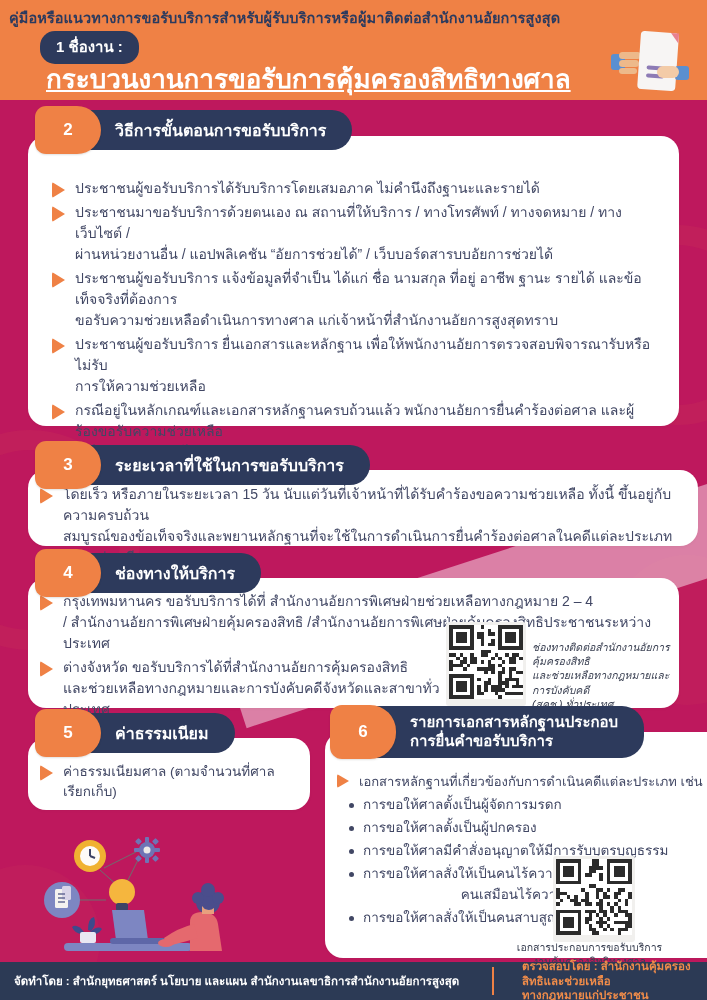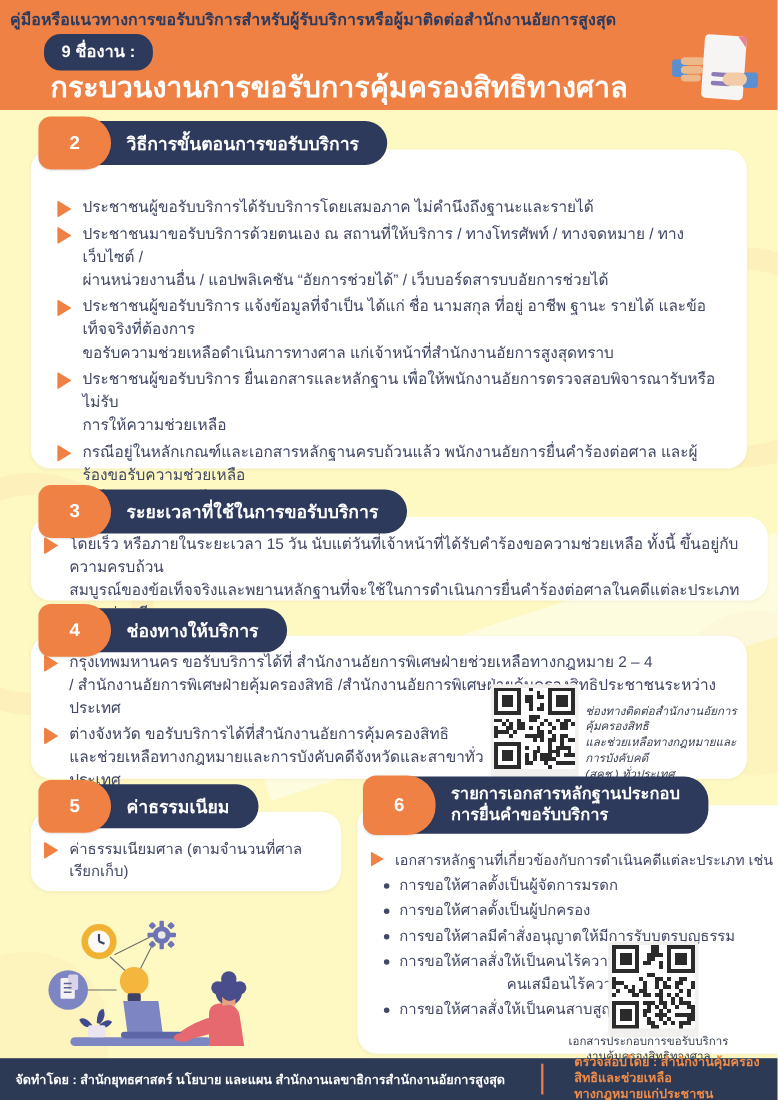--- a/index.html
+++ b/index.html
@@ -1,34 +1,34 @@
 <!DOCTYPE html>
 <html><head>
 <meta charset="utf-8">
 <style>
   html,body{margin:0;padding:0;}
   .page{
     position:relative; width:707px; height:1000px; overflow:hidden;
-    background:#fef9c3;
+    background:#be185d;
     font-family:"Liberation Sans","DejaVu Sans",sans-serif;
     color:#3F4458;
   }
   
   .wm{position:absolute; border-radius:50%; pointer-events:none;}
   .wm.ring{border:20px solid rgba(239,129,69,0.07); background:transparent;}
   .wm.fill{background:rgba(239,129,69,0.05);}
   .wm-band{position:absolute; background:rgba(255,255,255,0.45); transform:rotate(-18deg); pointer-events:none;}
 
   
   .header{position:absolute; left:0; top:0; width:707px; height:100px; background:#EF8145;}
   .header-topline{position:absolute; left:9px; top:6px; width:640px;
     font-size:14.5px; font-weight:bold; color:#2B3A5E; letter-spacing:0.1px;}
   .header-badge{position:absolute; left:40px; top:31px; background:#2D3A5C; color:#fff;
     border-radius:15px; padding:4px 16px 5px 16px; font-size:15px; font-weight:bold;}
-  .header-title{position:absolute; left:46px; top:58px; font-size:26px; font-weight:bold; color:#FFFFFF;}
+  .header-title{position:absolute; left:46px; top:58px; font-size:26px; font-weight:bold; color:#FFFFFF;text-decoration:underline;}
   .header-icon{position:absolute; right:16px; top:26px;}
 
   
   .sec-header{position:absolute; display:flex; align-items:center;}
   .num-badge{position:relative; z-index:2; width:66px; height:48px; background:#EF8145;
     border-radius:12px 26px 26px 12px; display:flex; align-items:center; justify-content:center;
     color:#fff; font-size:17px; font-weight:bold; box-shadow:0 1px 2px rgba(0,0,0,0.12);}
   .pill{margin-left:-38px; background:#2D3A5C; height:40px; border-radius:6px 22px 22px 6px;
     padding:0 26px 0 52px; display:flex; align-items:center; color:#fff;
     font-size:16px; font-weight:bold; white-space:nowrap;}
@@ -70,21 +70,21 @@
 <div class="page">
 
   <div class="wm ring" style="right:-70px; top:225px; width:160px; height:160px;"></div>
   <div class="wm ring" style="left:-80px; top:430px; width:180px; height:180px;"></div>
   <div class="wm fill" style="right:-55px; top:555px; width:150px; height:150px;"></div>
   <div class="wm fill" style="left:-50px; top:865px; width:150px; height:150px;"></div>
   <div class="wm-band" style="left:220px; top:560px; width:520px; height:90px;"></div>
 
   <div class="header">
     <div class="header-topline">คู่มือหรือแนวทางการขอรับบริการสำหรับผู้รับบริการหรือผู้มาติดต่อสำนักงานอัยการสูงสุด</div>
-    <div class="header-badge">9 ชื่องาน :</div>
+    <div class="header-badge">1 ชื่องาน :</div>
     <div class="header-title">กระบวนงานการขอรับการคุ้มครองสิทธิทางศาล</div>
     <div class="header-icon">
       <svg width="82" height="72" viewBox="0 0 82 72">
         <rect x="2" y="28" width="14" height="16" rx="3" fill="#5B8FD0"></rect>
         <rect x="10" y="26" width="22" height="7" rx="3.5" fill="#EDB98A"></rect>
         <rect x="10" y="34" width="20" height="7" rx="3.5" fill="#EDB98A"></rect>
         <rect x="10" y="42" width="18" height="6" rx="3" fill="#EDB98A"></rect>
         <g transform="rotate(4 48 36)">
           <rect x="30" y="6" width="38" height="58" rx="4" fill="#F7F5F4"></rect>
           <path d="M60 6 L68 6 L68 16 Z" fill="#E8808F"></path>

